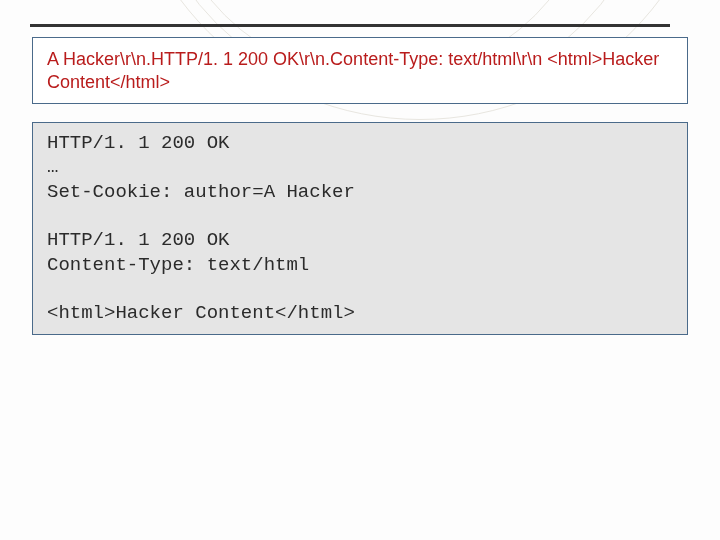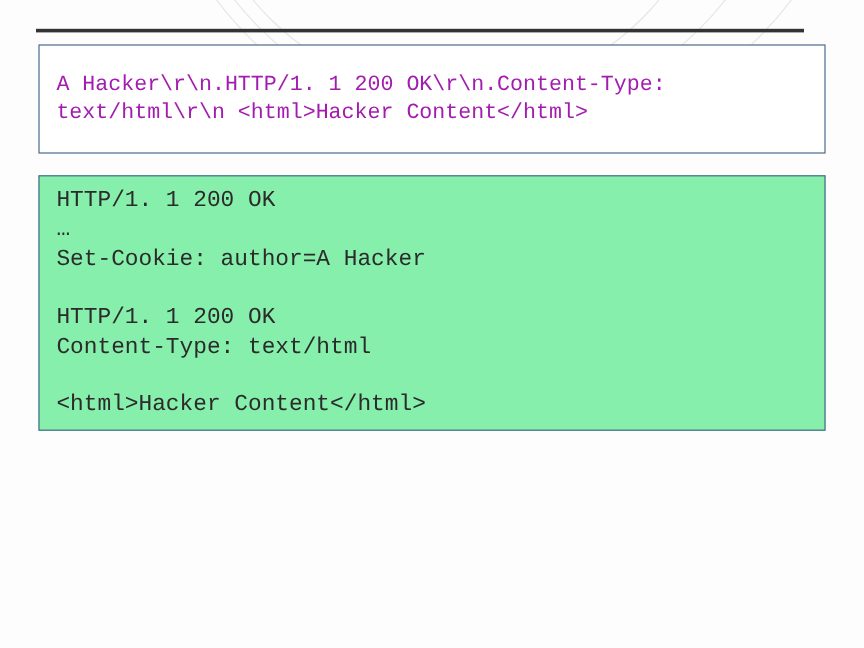--- a/index.html
+++ b/index.html
@@ -40,39 +40,39 @@
     margin: 6px 0 10px 0;
   }
   .subhead {
     font-family: Georgia, 'Times New Roman', serif;
     font-size: 22px;
     color: #2b2b2b;
     margin: 4px 2px 10px 2px;
   }
   .codebox {
     border: 1.5px solid #4a6a8a;
-    padding: 22px 14px;
+    padding: 10px 14px;
     margin: 6px 2px 18px 2px;
-    font-family: Liberation Mono, monospace;
+    font-family: Liberation Sans, sans-serif;
     font-size: 18px;
-    color: #a21caf;
+    color: #b91c1c;
     line-height: 1.25;
     white-space: pre-wrap;
     word-break: break-word;
     background: #fff;
   }
   .codebox2 {
     border: 1.5px solid #4a6a8a;
     padding: 8px 14px 8px 14px;
     margin: 6px 2px 0 2px;
     font-family: 'Courier New', Courier, monospace;
     font-size: 19px;
     color: #2b2b2b;
     line-height: 1.28;
-    background: #86efac;
+    background: #e5e5e5;
     white-space: pre;
   }
 </style>
 </head>
 <body>
 
 <div class="bg-arc arc1"></div>
 <div class="bg-arc arc2"></div>
 <div class="bg-arc arc3"></div>
 

